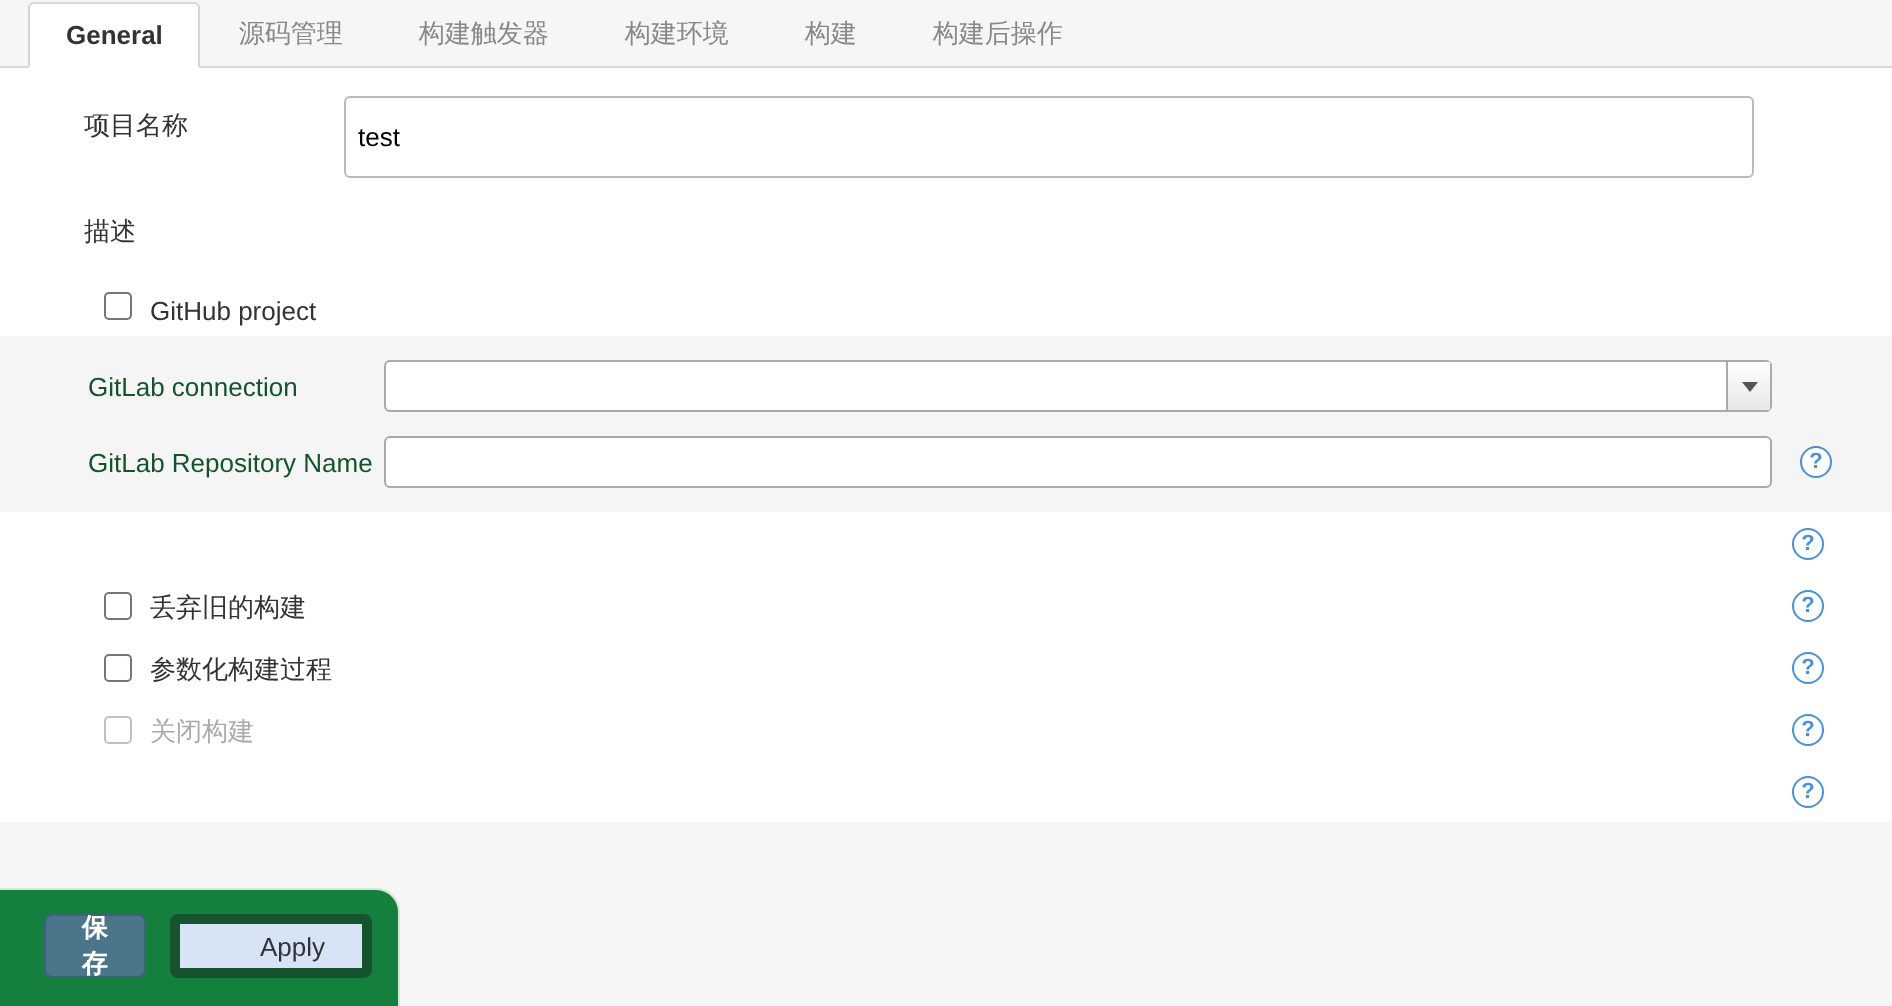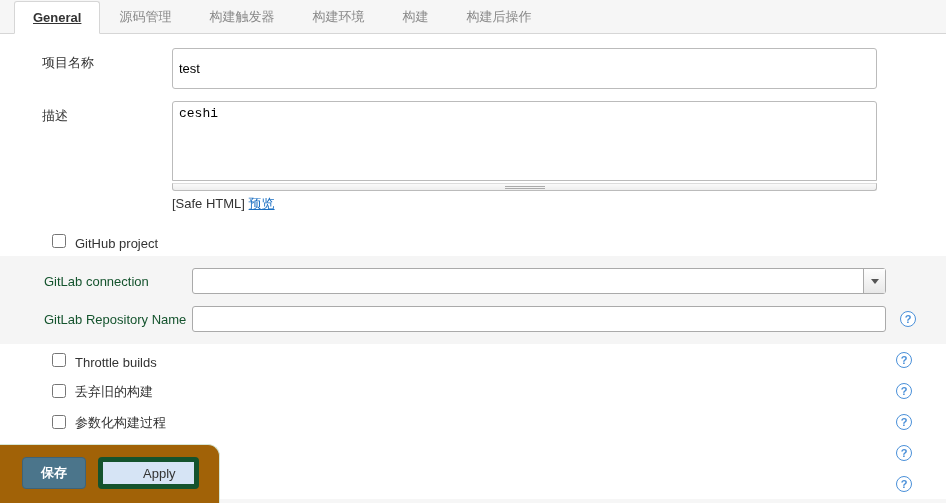--- a/index.html
+++ b/index.html
@@ -31,21 +31,20 @@
     position: relative;
     top: 1px;
   }
   .tab.active {
     background: #fff;
     border: 1px solid #d6d6d6;
     border-bottom: 1px solid #fff;
     border-radius: 3px 3px 0 0;
     color: #333;
     font-weight: bold;
-    text-decoration: underline;
   }
   .content {
     background: #fff;
     padding: 14px 22px 0 22px;
   }
   .field-row {
     display: flex;
     margin-bottom: 12px;
   }
   .field-row .label {
@@ -153,23 +152,23 @@
     color:#4a90d9;
     font-size:11px; font-weight:bold;
     display:flex;align-items:center;justify-content:center;
     cursor:pointer;
     background:#fff;
   }
   .option-row .help-icon { right: 12px; top:50%; }
   .bottom-bar {
     position: fixed;
     left: 0; bottom: 0;
-    width: 220px;
+    width: 200px;
     padding: 12px 18px 14px 22px;
-    background: #a16207;
+    background: #15803d;
     border: 1px solid #d6e6d6;
     border-left: none;
     border-bottom: none;
     border-top-right-radius: 12px;
     display:flex; gap:12px; align-items:center;text-align:right;
   }
   .btn {
     height: 32px;
     padding: 0 18px;
     border-radius: 4px;
@@ -211,30 +210,20 @@
 
     <div class="field-row">
       <div class="label">项目名称</div>
       <div class="control">
         <input type="text" class="wide" value="test" style="">
       </div>
     </div>
 
     <div class="field-row">
       <div class="label">描述</div>
-      <div class="control">
-        <textarea class="wide" style="">ceshi</textarea>
-        <div class="resize-bar">
-            <div class="grip"></div>
-          </div>
-        <div class="subtext">
-          <span>[Safe HTML]</span>
-          <a href="#">预览</a>
-        </div>
-      </div>
     </div>
 
     <div class="option-row">
       <label>
         <input type="checkbox" style="">
         <span style="margin-left:6px">GitHub project</span>
       </label>
     </div>
 
     <div class="gitlab-block">
@@ -252,24 +241,20 @@
       <div class="gitlab-row">
         <div class="glabel">GitLab Repository Name</div>
         <div class="ginput">
           <input type="text" value="" style="">
           <span class="help-icon">?</span>
         </div>
       </div>
     </div>
 
     <div class="option-row">
-      <label>
-        <input type="checkbox" style="">
-        <span style="margin-left:6px">Throttle builds</span>
-      </label>
       <span class="help-icon">?</span>
     </div>
 
     <div class="option-row">
       <label>
         <input type="checkbox" style="">
         <span style="margin-left:6px">丢弃旧的构建</span>
       </label>
       <span class="help-icon">?</span>
     </div>

